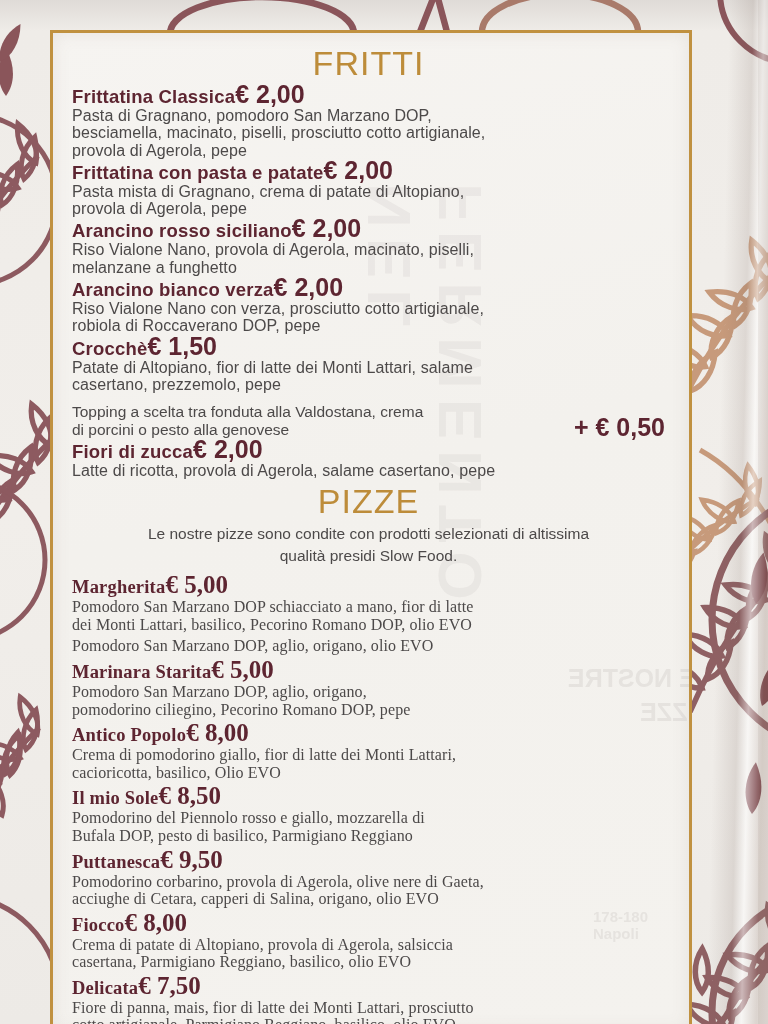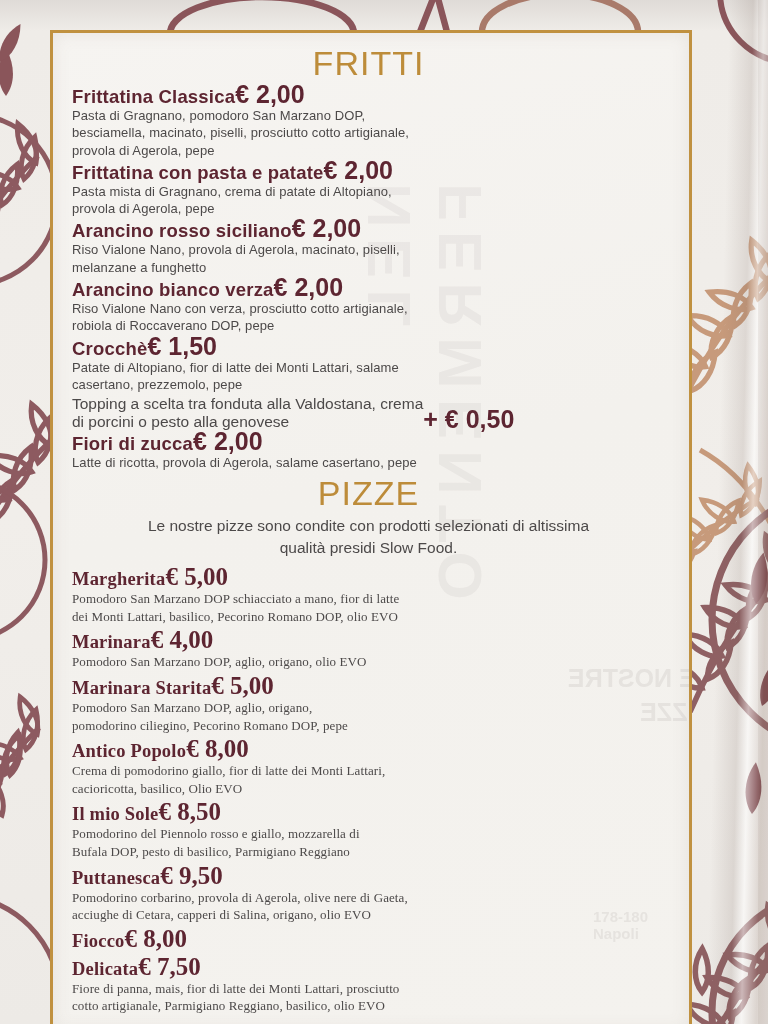--- a/index.html
+++ b/index.html
@@ -38,23 +38,23 @@
   }
   .section-intro{
     text-align:center;color:#4c4949;font-size:15.5px;line-height:22px;
     white-space:pre-line;margin:2px 0 7px 0;
   }
   .item{margin:0 0 1px 0;}
   .sec-pizze .item{margin-bottom:4px;font-family:Liberation Serif, serif;}
   .item-head{display:flex;justify-content:flex-start;align-items:baseline;}
   .item-name{color:#5d2531;font-weight:bold;font-size:18.5px;line-height:21px;letter-spacing:0.2px;}
   .item-price{color:#5d2531;font-weight:bold;font-size:25px;line-height:21px;white-space:nowrap;text-align:right;}
-  .item-desc{color:#4c4949;font-size:13px;line-height:17.3px;white-space:pre-line;max-width:545px;letter-spacing:0.1px;}
+  .item-desc{color:#4c4949;font-size:16px;line-height:17.3px;white-space:pre-line;max-width:545px;letter-spacing:0.1px;}
   .sec-pizze .item-desc{line-height:17.6px;}
-  .item-extra{display:flex;align-items:flex-end;margin-top:2px;}
+  .item-extra{display:flex;justify-content:space-between;align-items:flex-end;margin-top:10px;}
   .extra-desc{color:#4c4949;font-size:15.5px;line-height:17.3px;white-space:pre-line;}
   .extra-price{color:#5d2531;font-weight:bold;font-size:25px;line-height:21px;white-space:nowrap;}
 
   
   .fold{
     position:absolute;left:718px;top:-12px;width:62px;height:1060px;
     transform:rotate(1.3deg);pointer-events:none;
     background:linear-gradient(90deg,
       rgba(120,100,92,0) 0%,
       rgba(120,100,92,0.16) 38%,
@@ -213,24 +213,20 @@
     <div class="item-head">
       <span class="item-name">Margherita</span>
       <span class="item-price">€ 5,00</span>
     </div>
     <div class="item-desc">Pomodoro San Marzano DOP schiacciato a mano, fior di latte
 dei Monti Lattari, basilico, Pecorino Romano DOP, olio EVO</div>
 
   </div>
 
   <div class="item">
-    <div class="item-head">
-      <span class="item-name">Marinara</span>
-      <span class="item-price">€ 4,00</span>
-    </div>
     <div class="item-desc">Pomodoro San Marzano DOP, aglio, origano, olio EVO</div>
 
   </div>
 
   <div class="item">
     <div class="item-head">
       <span class="item-name">Marinara Starita</span>
       <span class="item-price">€ 5,00</span>
     </div>
     <div class="item-desc">Pomodoro San Marzano DOP, aglio, origano,
@@ -266,20 +262,22 @@
     <div class="item-desc">Pomodorino corbarino, provola di Agerola, olive nere di Gaeta,
 acciughe di Cetara, capperi di Salina, origano, olio EVO</div>
 
   </div>
 
   <div class="item">
     <div class="item-head">
       <span class="item-name">Fiocco</span>
       <span class="item-price">€ 8,00</span>
     </div>
+    <div class="item-desc">Crema di patate di Altopiano, provola di Agerola, salsiccia
+casertana, Parmigiano Reggiano, basilico, olio EVO</div>
 
   </div>
 
   <div class="item">
     <div class="item-head">
       <span class="item-name">Delicata</span>
       <span class="item-price">€ 7,50</span>
     </div>
     <div class="item-desc">Fiore di panna, mais, fior di latte dei Monti Lattari, prosciutto
 cotto artigianale, Parmigiano Reggiano, basilico, olio EVO</div>

